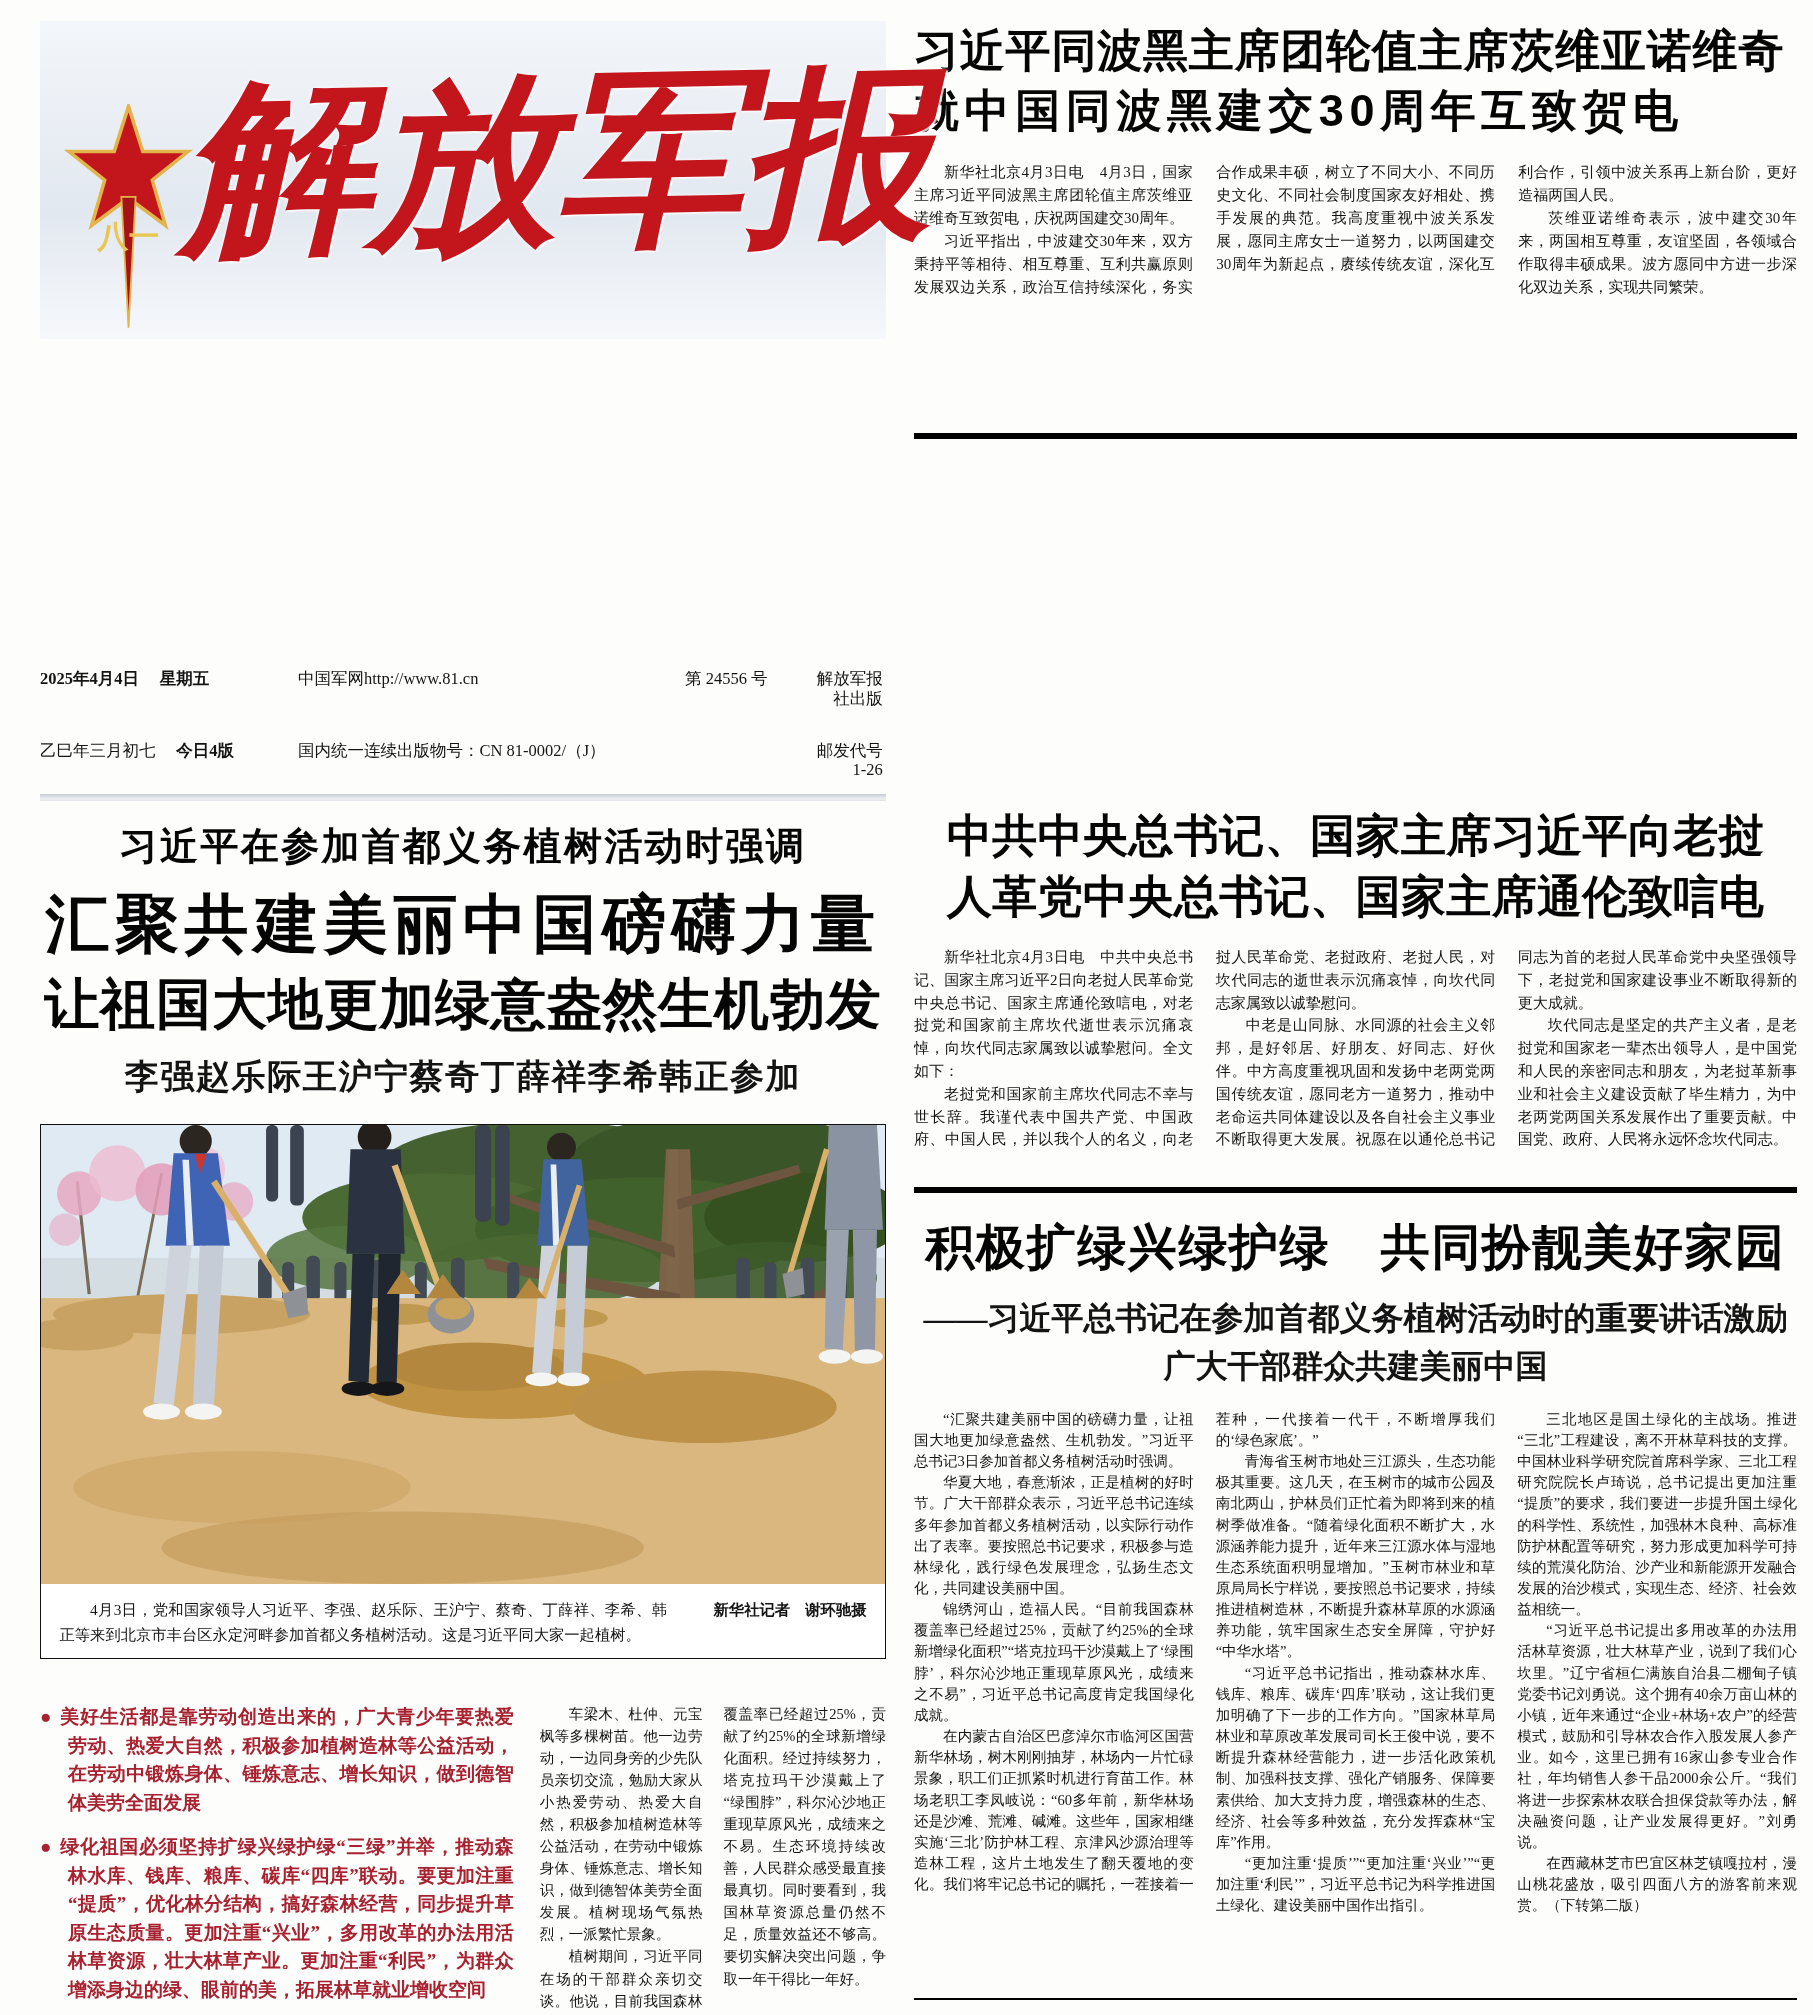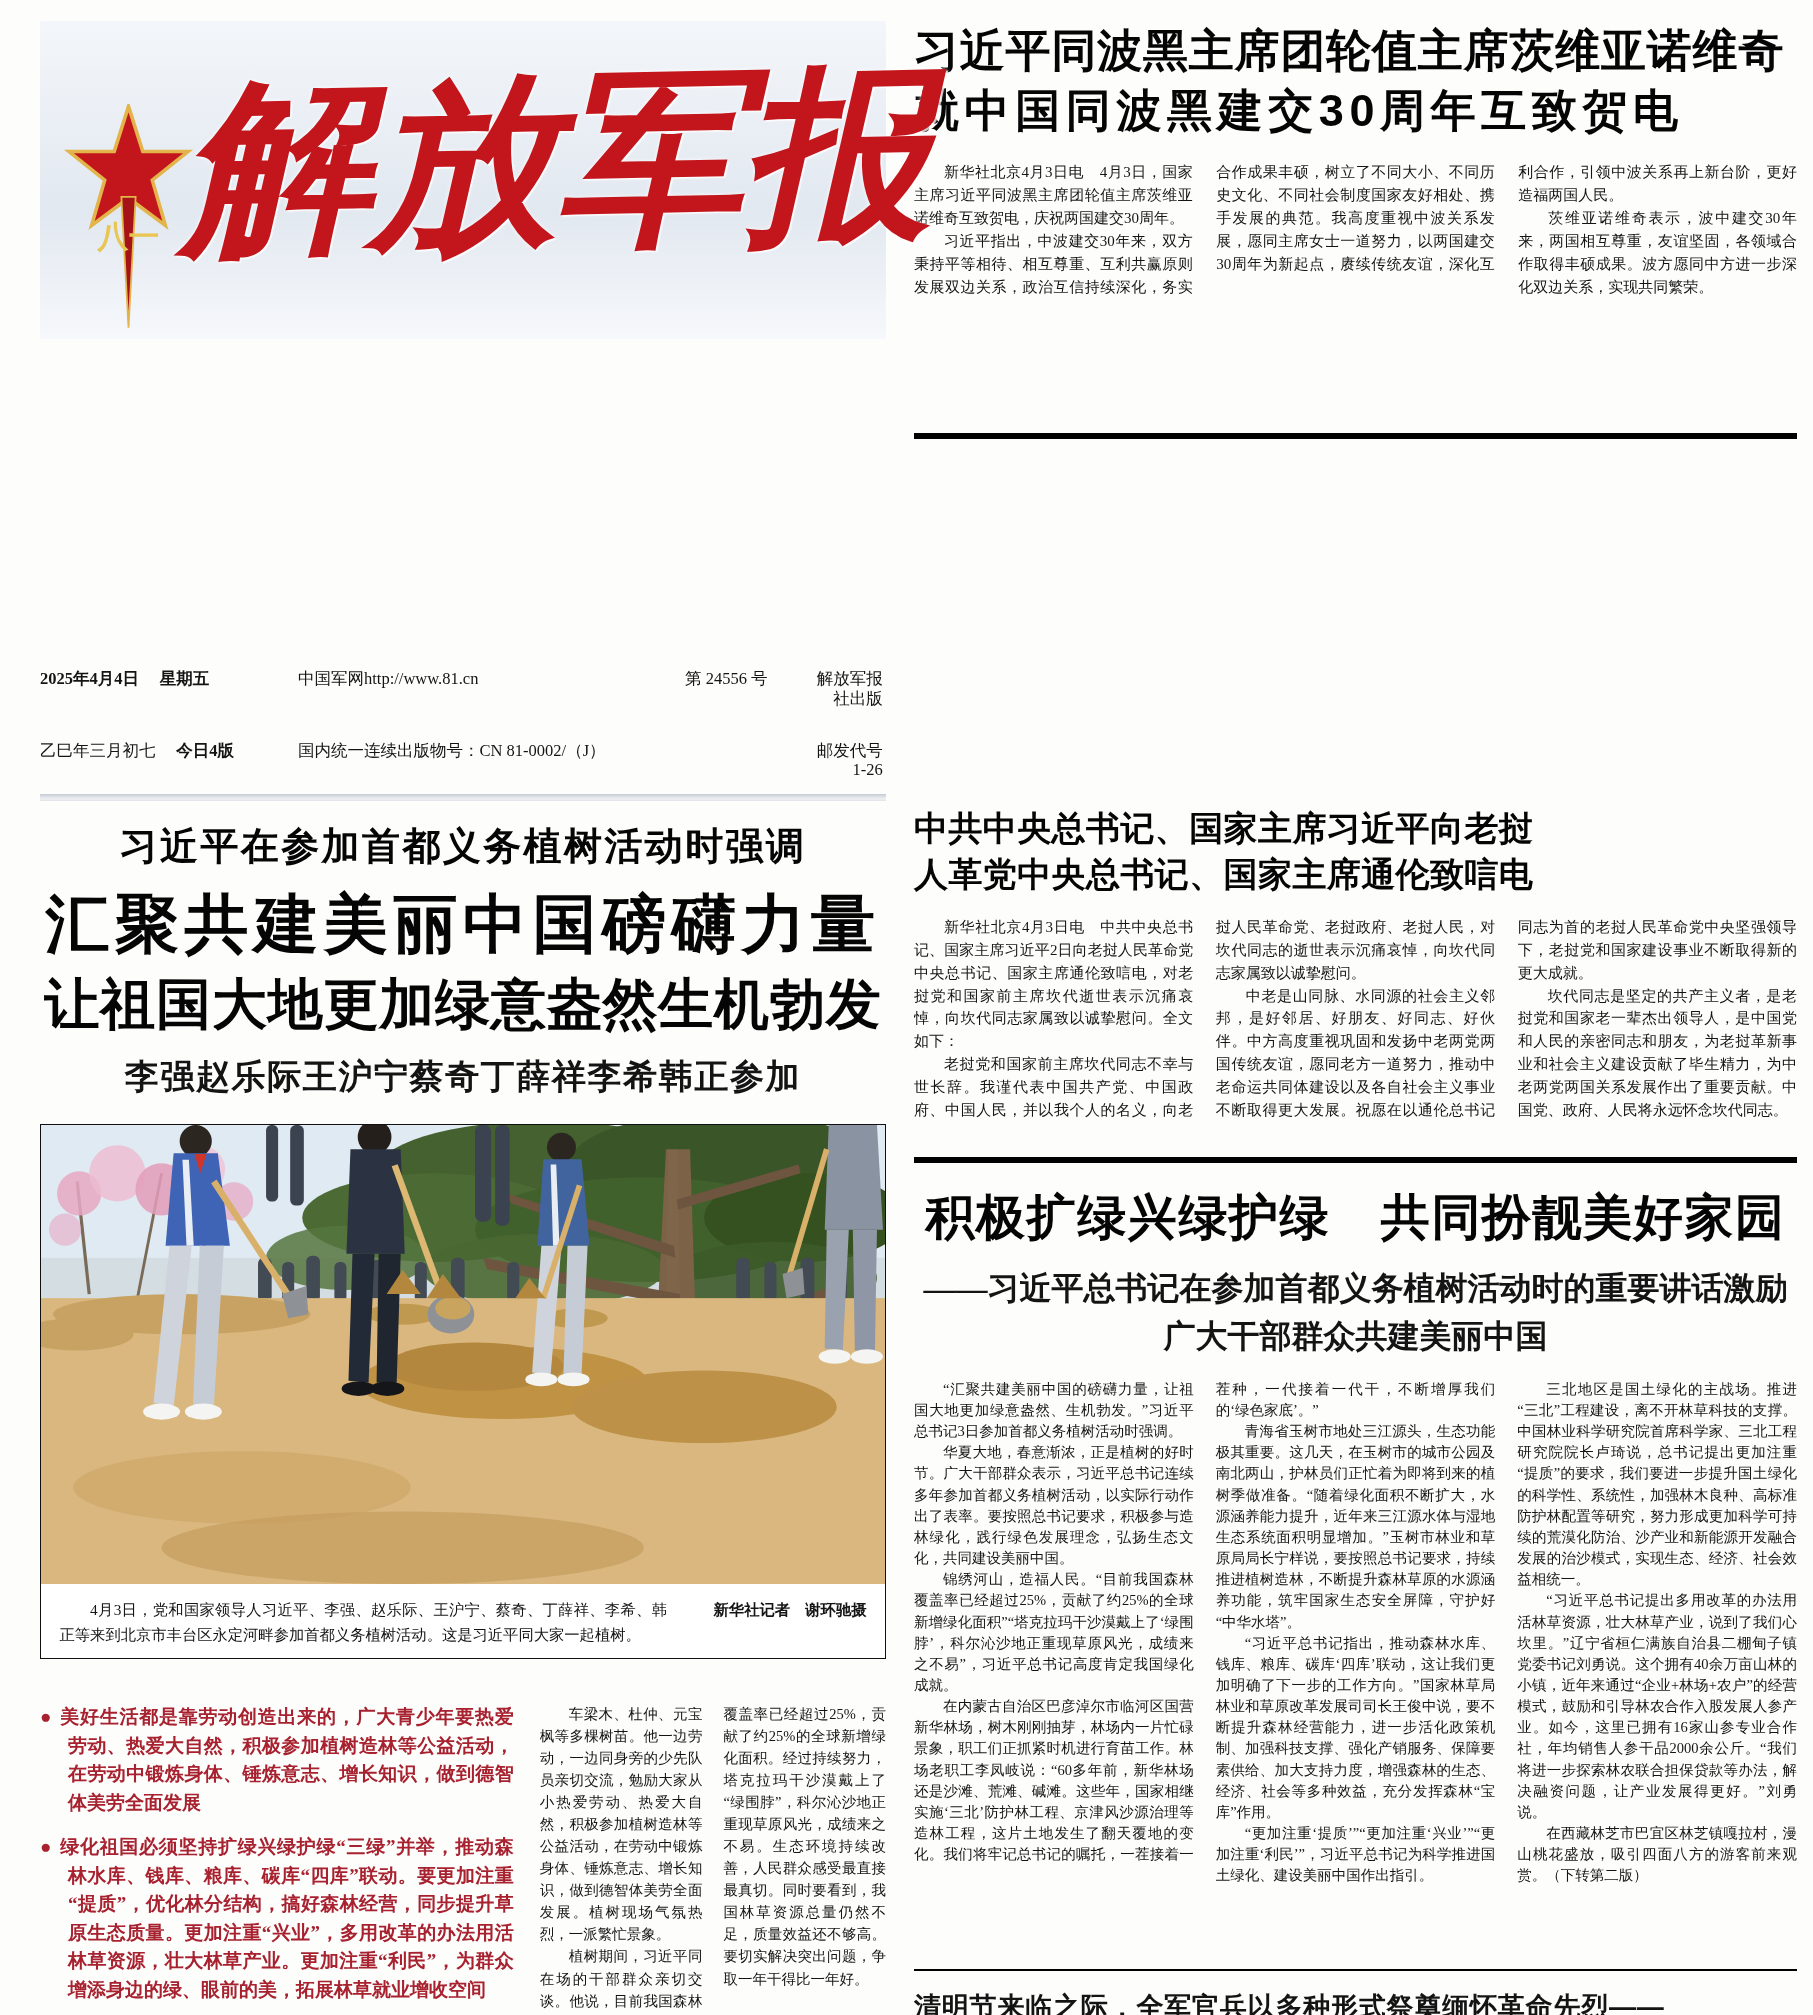--- a/index.html
+++ b/index.html
@@ -57,21 +57,21 @@
   .photo-box svg{display:block;width:100%;height:459px;}
   .caption{padding:13.7px 18.5px 10.5px 18.5px;font-size:15.3px;line-height:1.62;text-align:justify;text-indent:2em;}
   .caption .credit{float:right;font-weight:bold;white-space:nowrap;margin-left:16px;}
   .summary-row{display:flex;gap:26px;margin-top:44px;}
   .bullets{width:56%;color:#a7212f;font-weight:bold;font-size:19px;line-height:1.5;text-align:justify;}
   .bullets p{margin:0 0 16px 0;padding-left:28px;}
   .bullets p::before{content:"●";margin-left:-28px;margin-right:8px;}
   .side-body{flex:1;column-count:2;column-gap:21px;font-size:14.5px;line-height:1.52;text-align:justify;height:407px;overflow:hidden;}
   
   .a2{margin-top:4px;}
-  .a2-h{font-size:34px;line-height:1.36;letter-spacing:0.4px;}
+  .a2-h{font-size:45px;line-height:1.36;text-align:center;letter-spacing:0.4px;}
   .a2-body{margin-top:18.5px;column-count:3;column-gap:22.6px;font-size:15px;line-height:1.52;height:226px;overflow:hidden;}
   .a2-rule{margin-top:14.5px;}
   .a3{margin-top:22px;}
   .a3-h{font-size:49px;text-align:center;letter-spacing:1.6px;}
   .a3-sub{font-size:32px;font-weight:bold;text-align:center;line-height:1.5;margin-top:13.7px;}
   .a3-body{margin-top:18.5px;column-count:3;column-gap:22px;font-size:14.5px;line-height:1.46;height:576px;overflow:hidden;}
   .a3-rule{margin-top:13.7px;}
   .a4{margin-top:18.5px;}
   .a4-kicker{font-size:27px;font-weight:bold;text-align:left;letter-spacing:0.8px;font-family:"Liberation Sans",sans-serif;}
 </style>

